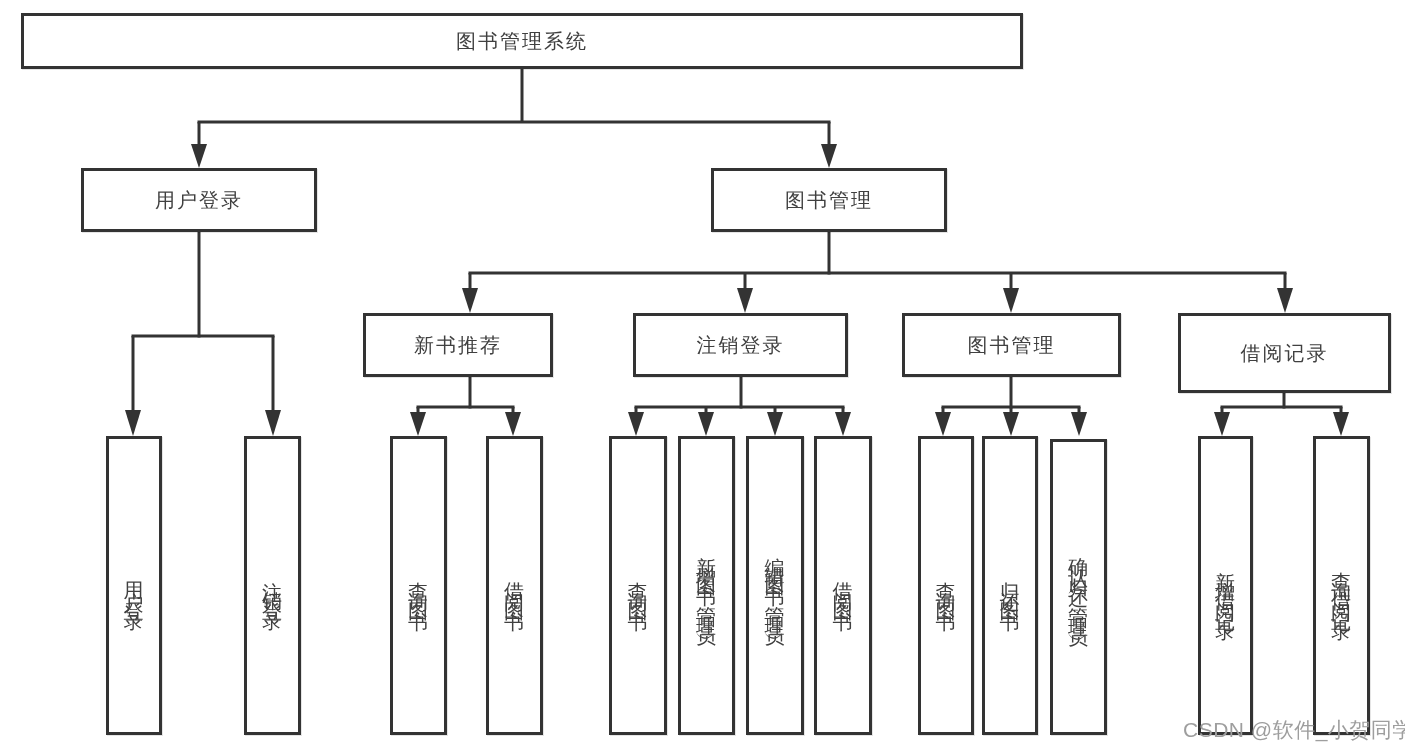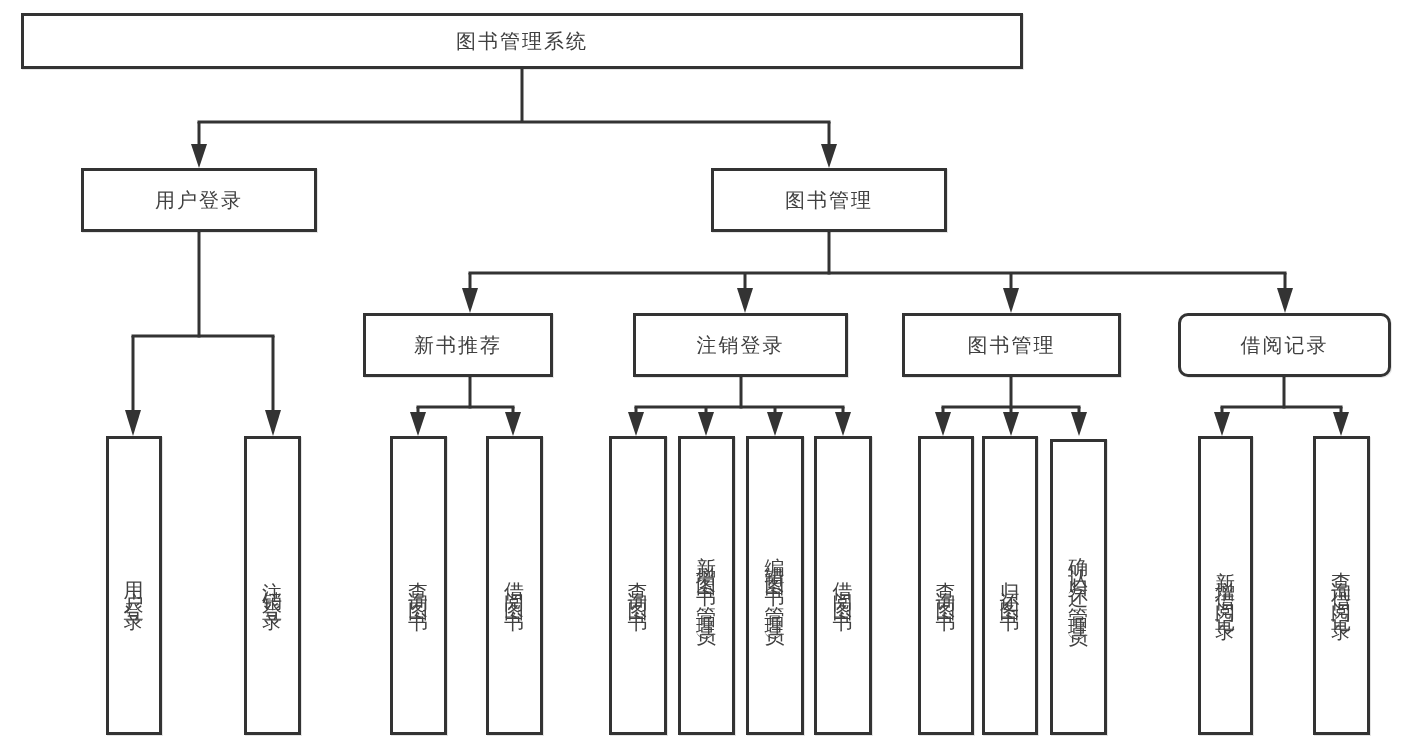--- a/index.html
+++ b/index.html
@@ -132,21 +132,21 @@
 
   <div class="node" style="left:363px;top:313px;width:190px;height:64px;">
     <span>新书推荐</span>
   </div>
   <div class="node" style="left:633px;top:313px;width:215px;height:64px;">
     <span>注销登录</span>
   </div>
   <div class="node" style="left:902px;top:313px;width:219px;height:64px;">
     <span>图书管理</span>
   </div>
-  <div class="node" style="left:1178px;top:313px;width:213px;height:64px;border-radius:10px;">
+  <div class="node" style="left:1178px;top:313px;width:213px;height:80px;">
     <span>借阅记录</span>
   </div>
 
   <div class="leaf" style="left:106px;top:436px;width:56px;height:299px;">
     <span>用户登录</span>
   </div>
   <div class="leaf" style="left:244px;top:436px;width:57px;height:299px;">
     <span>注销登录</span>
   </div>
 
@@ -180,14 +180,15 @@
     <span>确认归还（管理员）</span>
   </div>
 
   <div class="leaf" style="left:1198px;top:436px;width:55px;height:299px;">
     <span>新增借阅记录</span>
   </div>
   <div class="leaf" style="left:1313px;top:436px;width:57px;height:299px;">
     <span>查询借阅记录</span>
   </div>
 
+  <div class="watermark">CSDN @软件_小贺同学</div>
 
 </div>
 
 </body></html>

